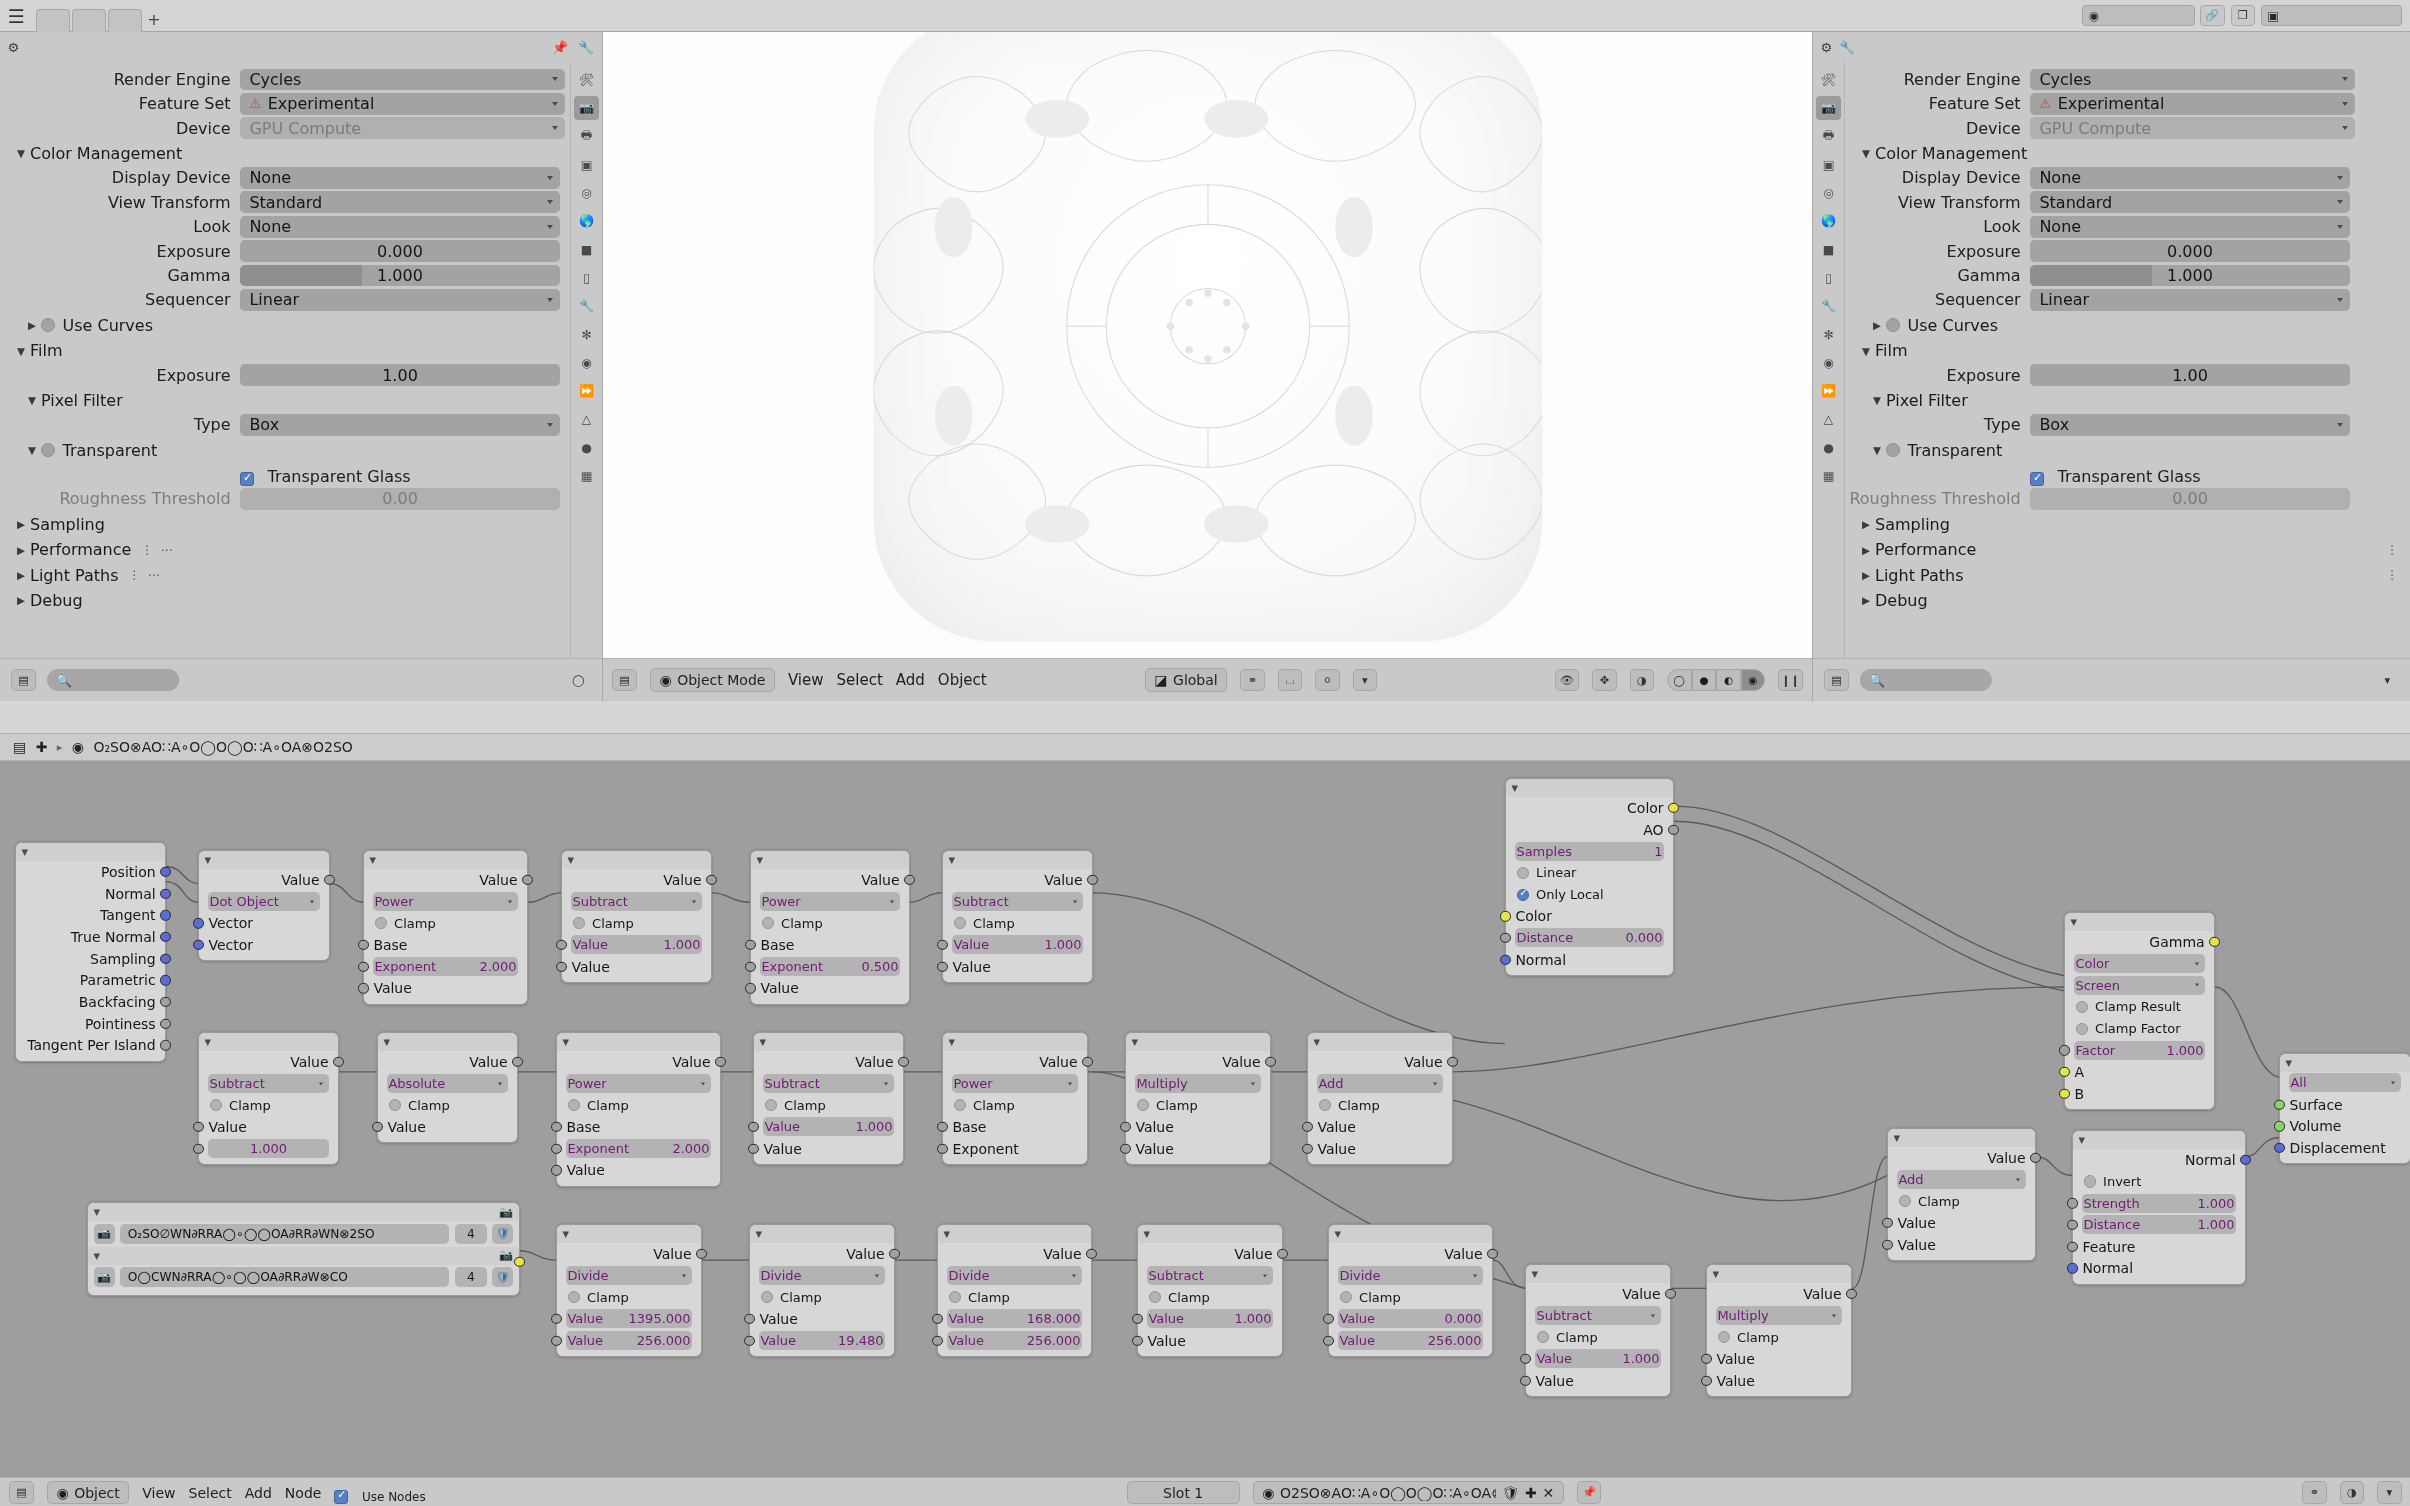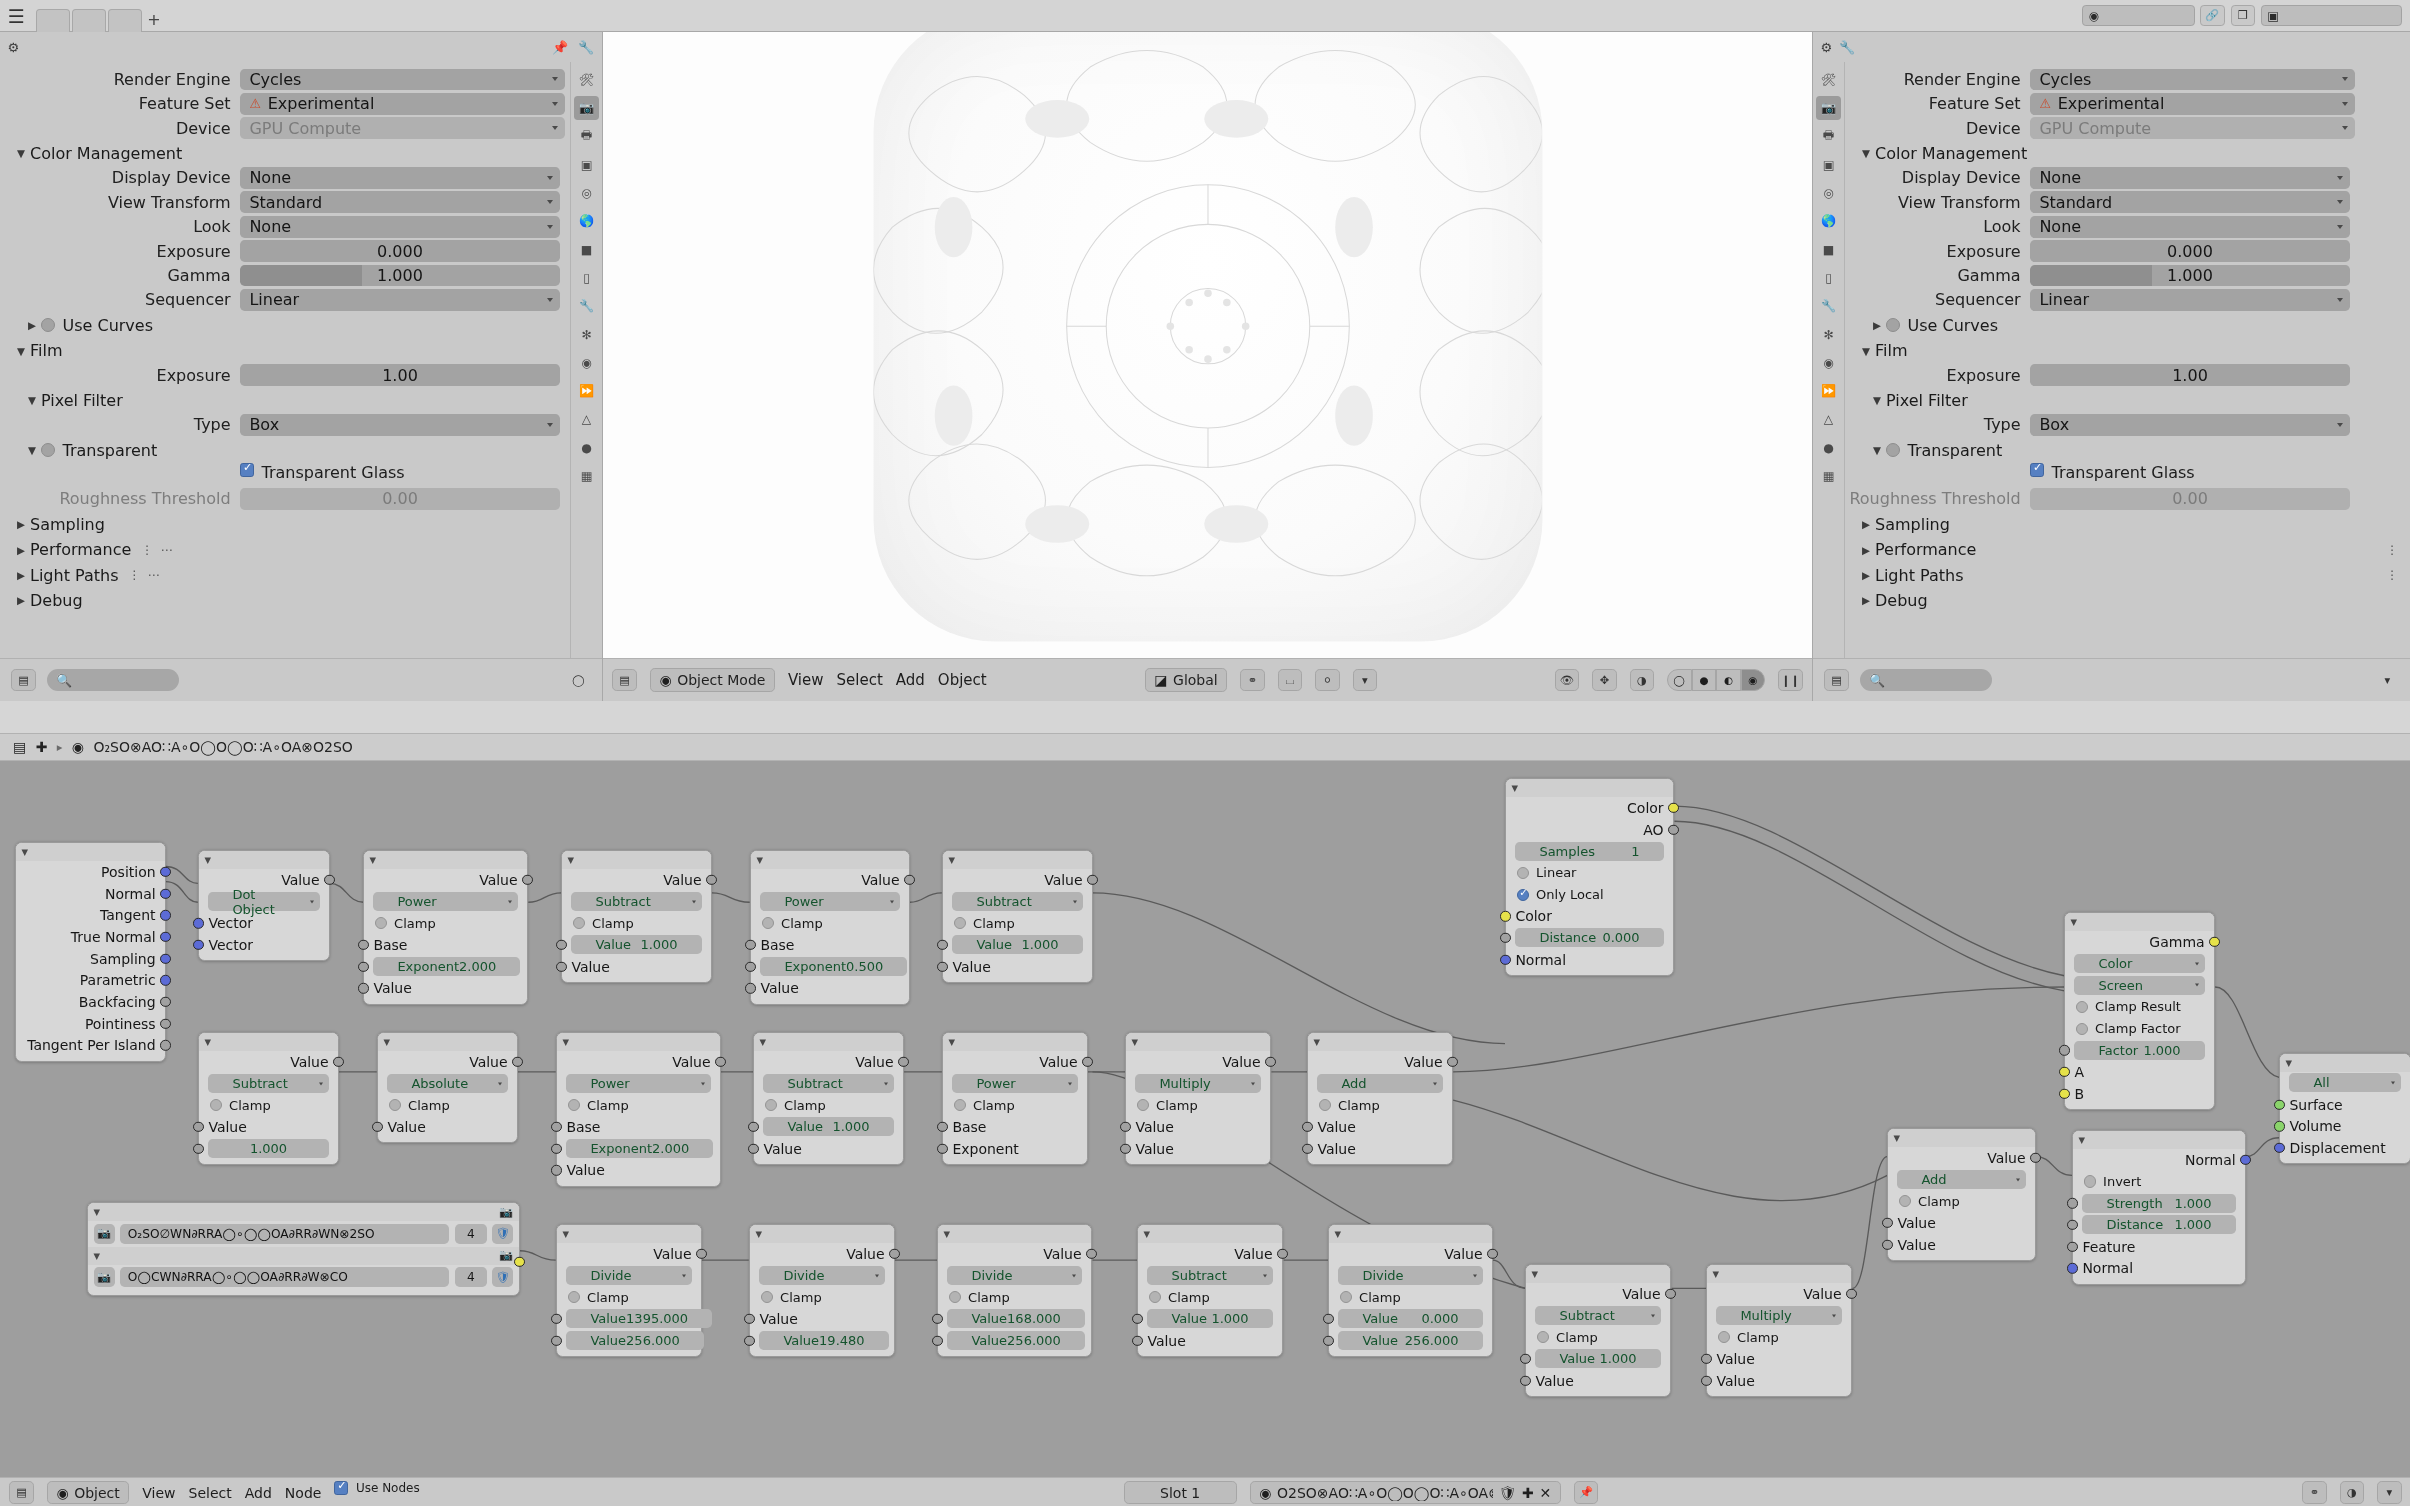--- a/index.html
+++ b/index.html
@@ -78,21 +78,21 @@
   .field.disabled { color: #7b7b7b; background: #b0b0b0; }
   .pl .field { width: 325px; }
   .pr .field { width: 325px; }
   .field.num { justify-content: center; }
   .field.slider { background: linear-gradient(to right, #8f8f8f 0 38%, #a3a3a3 38% 100%); justify-content: center; }
   .field.slider.full { background: #a3a3a3; }
   .field.warn .wi { color: #c94a2a; margin-right: 6.6px; font-size: 13px; }
 
   .sect { display: flex; align-items: center; height: 25.4px; font-size: 16px; color: #1a1a1a; padding-left: 17px; }
   .sect .tri { width: 13px; display: inline-block; color: #3b3b3b; font-size: 10.4px; }
-  .checkrow { display: flex; align-items: flex-start; height: 23.5px; font-size: 16px; }
+  .checkrow { display: flex; align-items: flex-end; height: 23.5px; font-size: 16px; gap: 6px; }
   .cb { width: 14px; height: 14px; border-radius: 50%; background: #a3a3a3; border: 0.9px solid #8d8d8d; margin-right: 7.5px; }
   .cb.sq { border-radius: 2.8px; }
   .cb.on { background: #5680c2; border-color: #40659e; position: relative; }
   .cb.on::after { content: "✓"; position: absolute; left: 1.9px; top: -2.8px; font-size: 11.3px; color: #fff; }
 
   .miniicons { margin-left: 9.4px; display: flex; gap: 7.5px; color: #555; font-size: 12.2px; }
 
   .props-footer {
     position: absolute; left: 0; right: 0; bottom: 0; height: 43px;
     display: flex; align-items: center; padding: 0 11.3px; gap: 11.3px;
@@ -141,21 +141,21 @@
   .node {
     position: absolute; background: #d7d7d7; border: 0.9px solid #9a9a9a; border-radius: 6.6px;
     box-shadow: 0 0.9px 2.8px rgba(0,0,0,0.22); font-size: 14px; color: #161616; padding-bottom: 4.7px;
   }
   .node .nhead { height: 18px; border-radius: 5.6px 5.6px 0 0; background: #cfcfcf; display: flex; align-items: center; padding: 0 5.6px; }
   .node .nhead .tri { font-size: 8.5px; color: #4a4a4a; }
   .node .nrow { height: 21.7px; display: flex; align-items: center; position: relative; padding: 0 9.4px; }
   .node .nrow.right { justify-content: flex-end; }
   .node .widget {
     height: 19px; background: #b3b3b3; border-radius: 4.7px; flex: 1; display: flex; align-items: center;
-    padding: 0 24px; font-size: 13px; color: #14532d; position: relative;
+    padding: 0 1px; font-size: 13px; color: #701a75; position: relative;
   }
   .node .widget.center { justify-content: center; }
   .node .widget.dd::after {
     content: ""; position: absolute; right: 5.6px; top: 50%; transform: translateY(-50%);
     border-left: 2.8px solid transparent; border-right: 2.8px solid transparent; border-top: 3.8px solid #4a4a4a;
   }
   .node .widget .k { margin-right: auto; }
   .node .widget .v { margin-left: auto; }
   .node .chk { display: flex; align-items: center; font-size: 13px; padding: 0 1.9px; }
   .node .chk .box { width: 12.2px; height: 12.2px; border-radius: 50%; background: #b3b3b3; border: 0.9px solid #949494; margin-right: 6.6px; }

